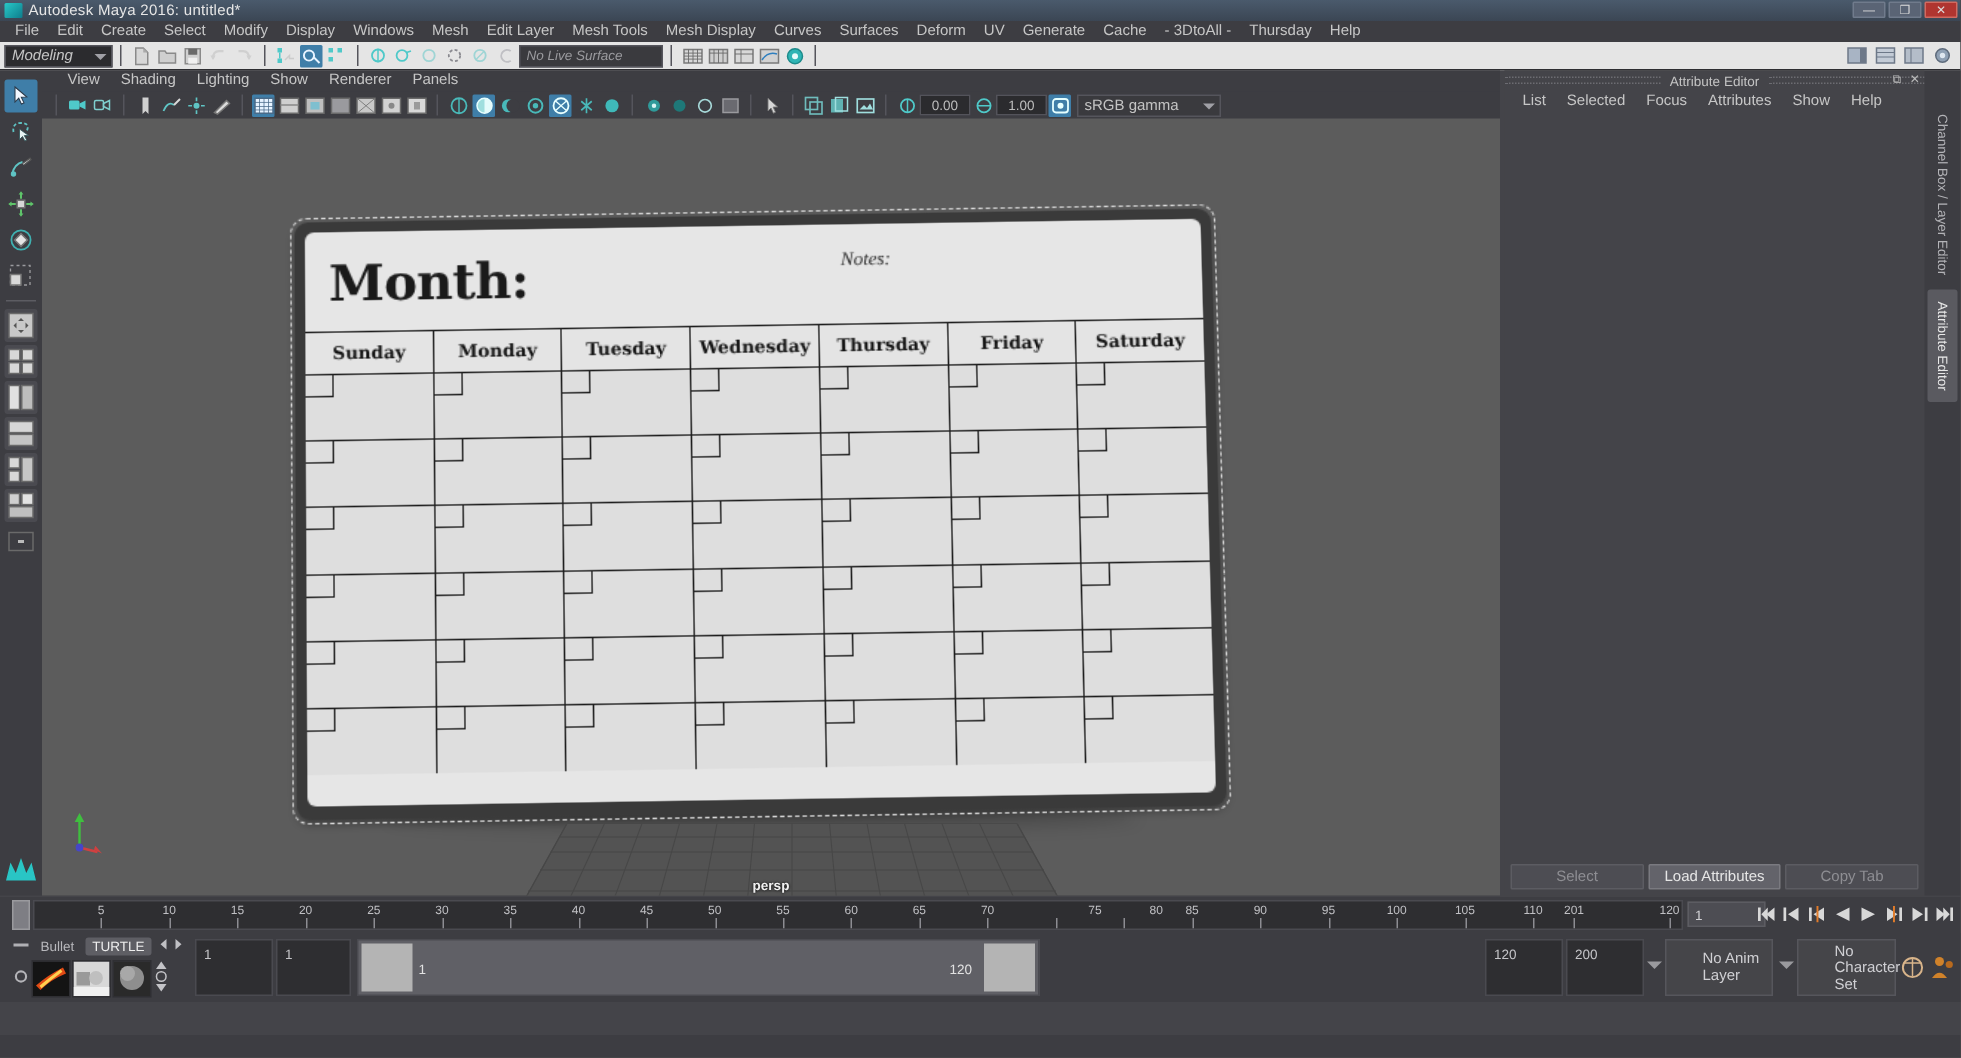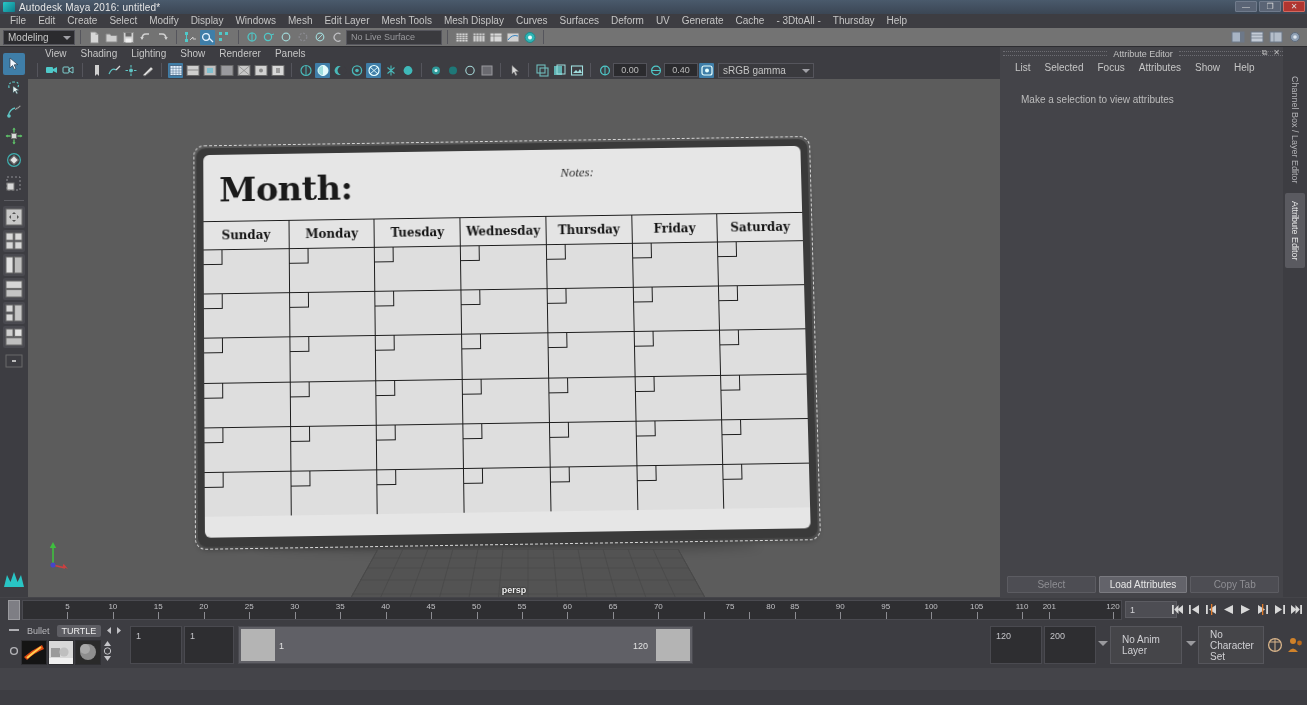--- a/index.html
+++ b/index.html
@@ -40,22 +40,23 @@
     background: #3d3d42; display: flex; align-items: center; padding-left: 4px;
   }
   .menu-item {
     font-size: 10px; color: #c6c6c6; padding: 0 6px; height: 14px; line-height: 14px;
     white-space: nowrap;
   }
 
   
   .statusline {
     position: absolute; left: 0; top: 28px; width: 1307px; height: 19px;
-    background: #737373; display: flex; align-items: center; padding-left: 3px;
+    background: #e5e5e5; display: flex; align-items: center; padding-left: 3px;
     border-bottom: 1px solid #2d2d31;
+    font-style: italic;
   }
   .menuset {
     width: 72px; height: 15px; background: #2b2b2e; border: 1px solid #53535a;
     display: flex; align-items: center; padding-left: 4px; font-size: 10px;
     color: #c6c6c6; position: relative;
   }
   .menuset .arrow {
     position: absolute; right: 3px; top: 5px;
     border-left: 4px solid transparent; border-right: 4px solid transparent;
     border-top: 4px solid #a0a0a6;
@@ -281,21 +282,21 @@
     position: absolute; left: 238px; top: 4px; width: 455px; height: 38px;
     background: #606066; border: 1px solid #4a4a50;
   }
   .range-grip {
     position: absolute; top: 2px; width: 34px; height: 32px; background: #b4b4b4;
   }
   .range-num { position: absolute; top: 14px; font-size: 9px; color: #e2e2e2; }
   .drop-field {
     position: absolute; top: 4px; height: 38px; background: #454549;
     border: 1px solid #56565c; font-size: 10px; color: #d0d0d4;
-    display: flex; align-items: center; padding-left: 11px;
+    display: flex; align-items: center; padding-left: 24px;
   }
   .drop-arrow {
     position: absolute; top: 19px;
     border-left: 5px solid transparent; border-right: 5px solid transparent;
     border-top: 5px solid #9a9a9e;
   }
   .anim-ic { position: absolute; top: 14px; width: 18px; height: 18px; }
 
   
   .cmdline {
@@ -780,21 +781,21 @@
             <path d="M7 2v9" stroke="#4fc9c9"></path>
           </svg>
         </div>
       <div class="numfield">0.00</div>
       <div class="ticon">
           <svg width="14" height="13" viewBox="0 0 14 13">
             <circle cx="7" cy="6.5" r="4.4" fill="none" stroke="#4fc9c9" stroke-width="1.2"></circle>
             <path d="M2.6 6.5h8.8" stroke="#4fc9c9"></path>
           </svg>
         </div>
-      <div class="numfield">0.40</div>
+      <div class="numfield">1.00</div>
       <div class="ticon active">
           <svg width="14" height="13" viewBox="0 0 14 13">
             <rect x="2" y="2" width="10" height="9" rx="2" fill="none" stroke="#e6ffff" stroke-width="1.2"></rect>
             <circle cx="7" cy="6.5" r="2" fill="#e6ffff"></circle>
           </svg>
         </div>
       <div class="gammafield">
         <span>sRGB gamma</span>
         <span class="arrow"></span>
       </div>
@@ -934,23 +935,20 @@
       </div>
     </div>
     <div class="ae-menubar" id="ae-menubar">
         <div class="menu-item">List</div>
         <div class="menu-item">Selected</div>
         <div class="menu-item">Focus</div>
         <div class="menu-item">Attributes</div>
         <div class="menu-item">Show</div>
         <div class="menu-item">Help</div>
       </div>
-    <div class="ae-body">
-      <div class="ae-msg">Make a selection to view attributes</div>
-    </div>
     <div class="ae-buttons">
       <div class="ae-btn">Select</div>
       <div class="ae-btn primary">Load Attributes</div>
       <div class="ae-btn">Copy Tab</div>
     </div>
   </div>
 
   <div class="vtabs">
     <div class="vtab">Channel Box / Layer Editor</div>
     <div class="vtab active">Attribute Editor</div>

